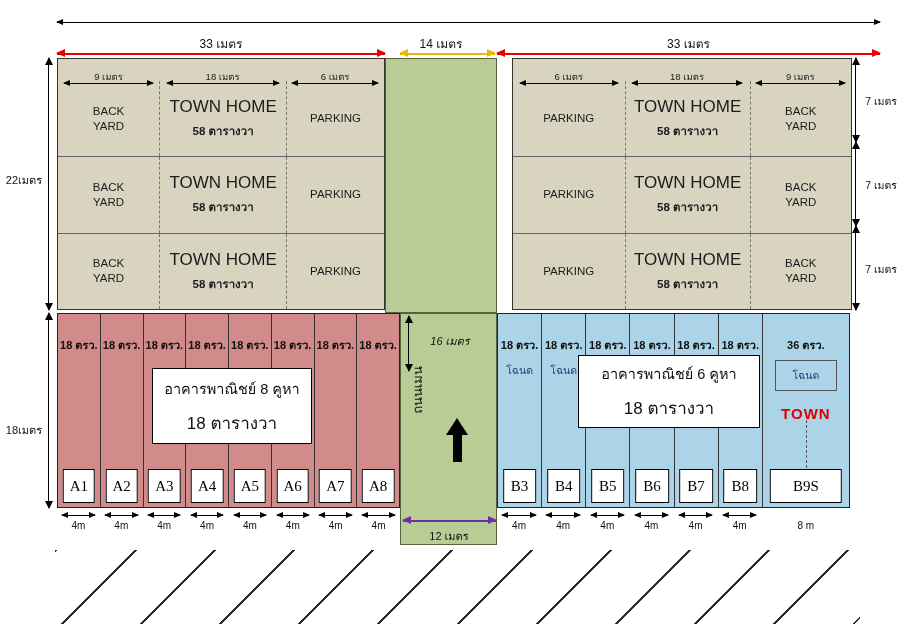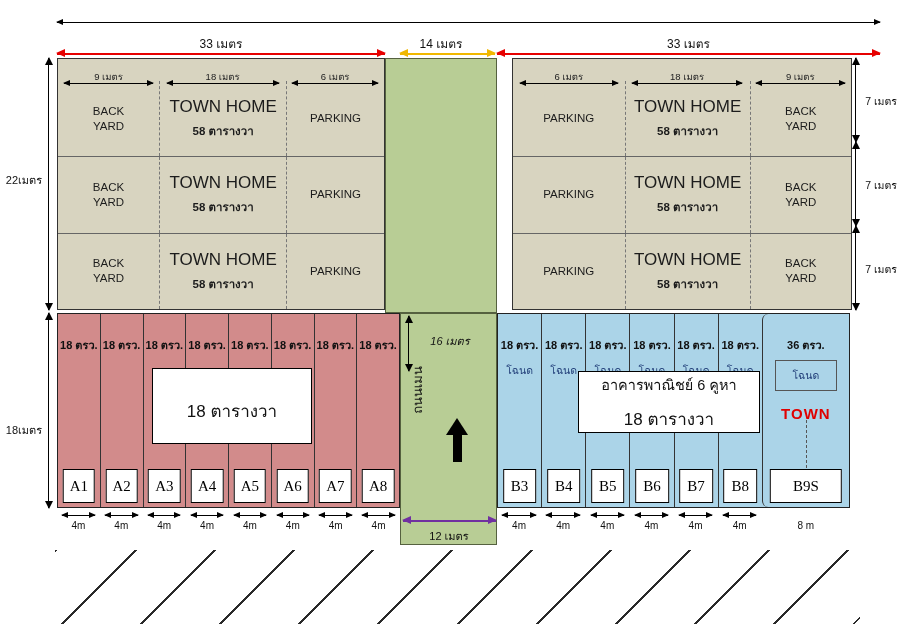--- a/index.html
+++ b/index.html
@@ -44,21 +44,21 @@
   .plotblock{position:absolute;border:1px solid #222;display:flex;z-index:1;}
   .pinkbg{background:var(--pink,#d28b8b);}
   .bluebg{background:var(--blue,#abd4e8);}
   .plot{flex:1;position:relative;}
   .plot + .plot{border-left:1px solid #333;}
   .area{margin-top:22px;text-align:center;font-weight:bold;font-size:11px;color:#111;}
   .deed{margin-top:8px;text-align:center;font-size:10.5px;color:var(--deed-blue,#23407a);}
   .unitbox{position:absolute;bottom:4px;left:50%;transform:translateX(-50%);width:78%;height:34px;
     background:#fff;border:1px solid #000;display:flex;align-items:center;justify-content:center;
     font-family:"Liberation Serif","DejaVu Serif",serif;font-size:15px;color:#000;}
-  .b9s{flex:2;border-radius:6px;}
+  .b9s{flex:2;}
   .b9s .unitbox{width:84%;}
   .deedbox{margin:6px auto 0;width:72%;border:1px solid #555;padding:6px 2px;text-align:center;
     font-size:10.5px;color:var(--deed-blue,#23407a);}
   .slod{margin-top:14px;text-align:center;font-weight:bold;font-size:15px;letter-spacing:1px;color:var(--slod-red,#e00000);}
   .dashline{position:absolute;left:50%;top:106px;height:48px;border-left:1px dashed #555;}
   
   .overlay{position:absolute;background:#fff;border:1px solid #000;display:flex;flex-direction:column;
     align-items:center;justify-content:center;z-index:6;text-align:center;}
   .o1{font-size:14.5px;}
   .o2{font-size:17px;margin-top:9px;}
@@ -244,20 +244,21 @@
     <div class="plot">
         <div class="area">18 ตรว.</div>
         <div class="unitbox">A7</div>
       </div>
     <div class="plot">
         <div class="area">18 ตรว.</div>
         <div class="unitbox">A8</div>
       </div>
   </div>
   <div class="overlay" style="left:152px;top:368px;width:160px;height:76px;">
+    <div class="o1">อาคารพาณิชย์ 8 คูหา</div>
     <div class="o2">18 ตารางวา</div>
   </div>
   <div class="wrow" style="left:57px;top:511px;width:343px;">
     <div class="wcell">
         <div class="a arr-h thin"></div>
         <div class="t">4m</div>
       </div>
     <div class="wcell">
         <div class="a arr-h thin"></div>
         <div class="t">4m</div>
@@ -320,21 +321,21 @@
         <div class="unitbox">B8</div>
       </div>
     <div class="plot b9s">
       <div class="area">36 ตรว.</div>
       <div class="deedbox">โฉนด</div>
       <div class="slod">TOWN</div>
       <div class="dashline"></div>
       <div class="unitbox">B9S</div>
     </div>
   </div>
-  <div class="overlay" style="left:578px;top:371px;width:182px;height:62px;">
+  <div class="overlay" style="left:578px;top:355px;width:182px;height:73px;">
     <div class="o1">อาคารพาณิชย์ 6 คูหา</div>
     <div class="o2">18 ตารางวา</div>
   </div>
   <div class="wrow" style="left:497px;top:511px;width:353px;">
     <div class="wcell">
         <div class="a arr-h thin"></div>
         <div class="t">4m</div>
       </div>
     <div class="wcell">
         <div class="a arr-h thin"></div>

